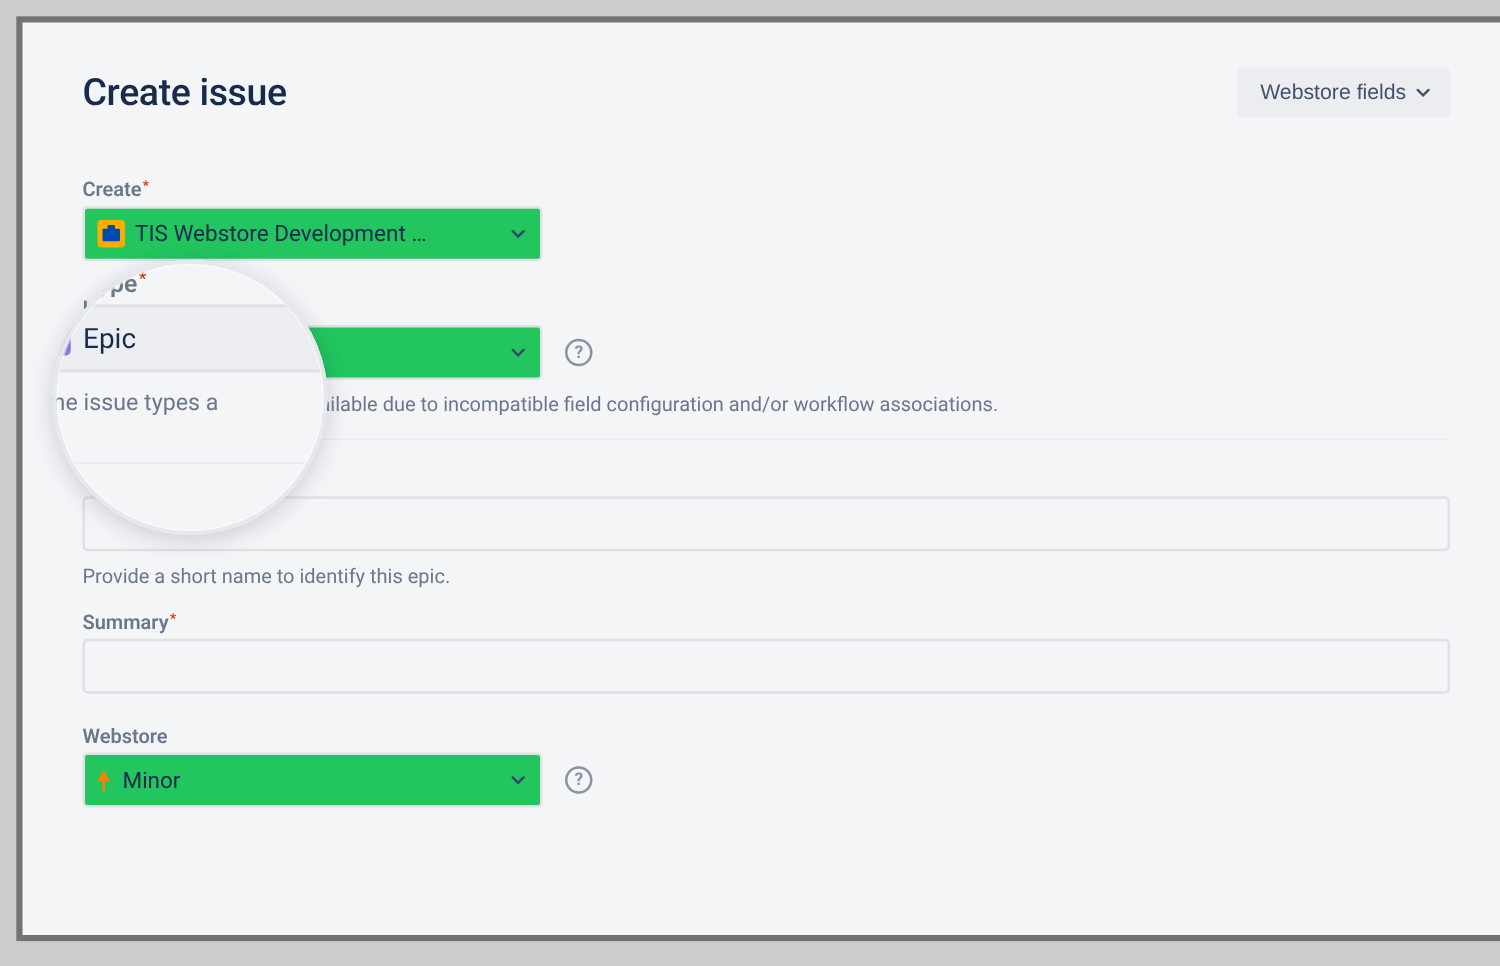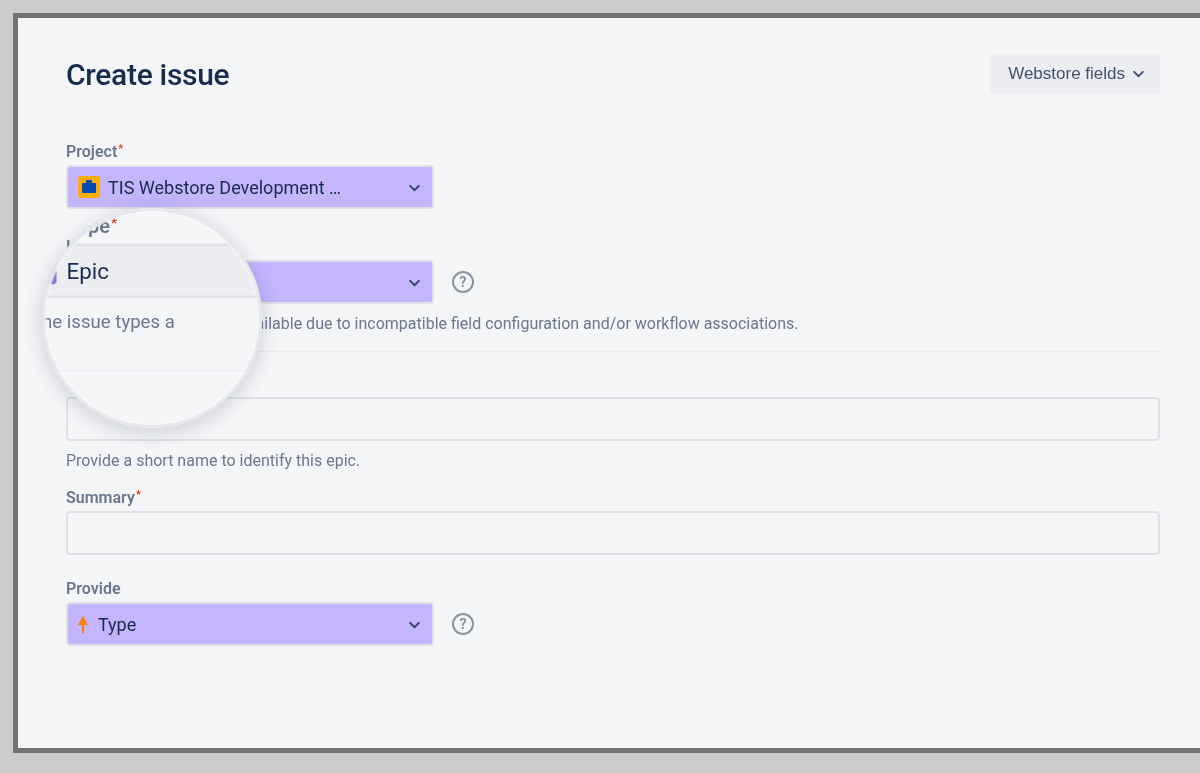--- a/index.html
+++ b/index.html
@@ -53,21 +53,21 @@
     font-size:16px;
     font-weight:600;
     color:#6b778c;
     margin-bottom:4px;
     display:block;
   }
   .req-star { color:#de350b; font-size:11px; vertical-align:top; margin-left:1px;}
   .select {
     width:368px;
     height:44px;
-    background:#c4b5fd;
+    background:#22c55e;
     border:2px solid #dfe1e6;
     border-radius:4px;
     display:flex;
     align-items:center;
     padding:0 10px;
     position:relative;
     cursor:pointer;
   }
   .select .chev {
     position:absolute; right:12px; top:50%; transform:translateY(-50%);
@@ -174,21 +174,21 @@
         <span class="chev">
           <svg width="11" height="7" viewBox="0 0 12 8">
               <path d="M1 1l5 5 5-5" stroke="#42526e" stroke-width="2.2" fill="none" stroke-linecap="round"></path>
             </svg>
         </span>
       </button>
     </div>
 
     <div class="field">
       <div class="field-label">
-        <span>Project</span><span class="req-star">*</span>
+        <span>Create</span><span class="req-star">*</span>
       </div>
       <div class="select">
         <span class="proj-icon"></span>
         <span class="value clip">TIS Webstore Development …</span>
         <span class="chev">
           <svg width="11" height="7" viewBox="0 0 12 8">
               <path d="M1 1l5 5 5-5" stroke="#344563" stroke-width="2.2" fill="none" stroke-linecap="round"></path>
             </svg>
         </span>
       </div>
@@ -226,28 +226,28 @@
     </div>
 
     <div class="field" style="margin-bottom:24px;">
       <div class="field-label">
         <span>Summary</span><span class="req-star">*</span>
       </div>
       <input class="text-input" type="text" value="" style="">
     </div>
 
     <div class="field" style="margin-bottom:26px;">
-      <div class="field-label">Provide</div>
+      <div class="field-label">Webstore</div>
       <div class="row">
         <div class="select">
           <span class="priority-icon">
             <span class="arrow-up"></span>
               <span class="arrow-up-stem"></span>
           </span>
-          <span class="value">Type</span>
+          <span class="value">Minor</span>
           <span class="chev">
             <svg width="11" height="7" viewBox="0 0 12 8">
                 <path d="M1 1l5 5 5-5" stroke="#344563" stroke-width="2.2" fill="none" stroke-linecap="round"></path>
               </svg>
           </span>
         </div>
         <span class="help-icon">?</span>
       </div>
     </div>
 

